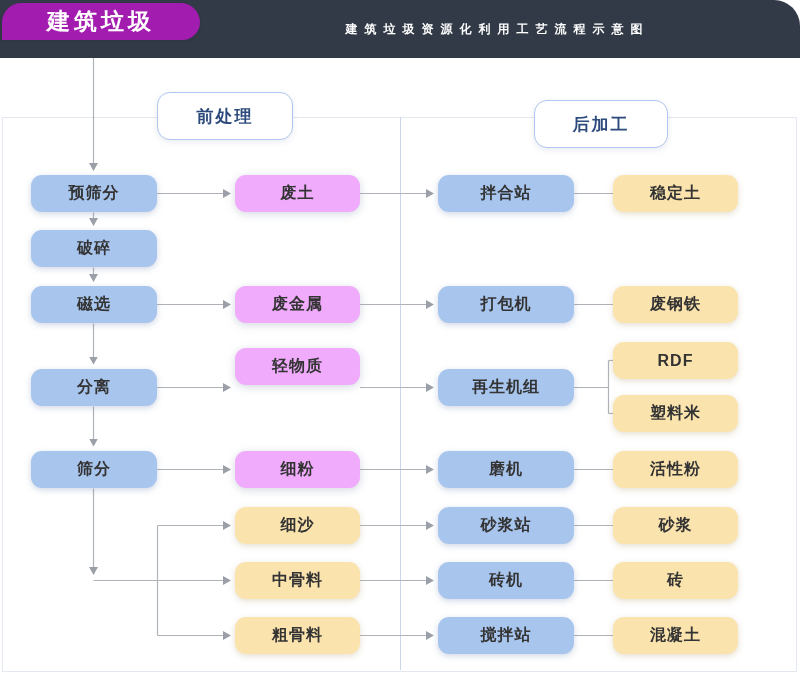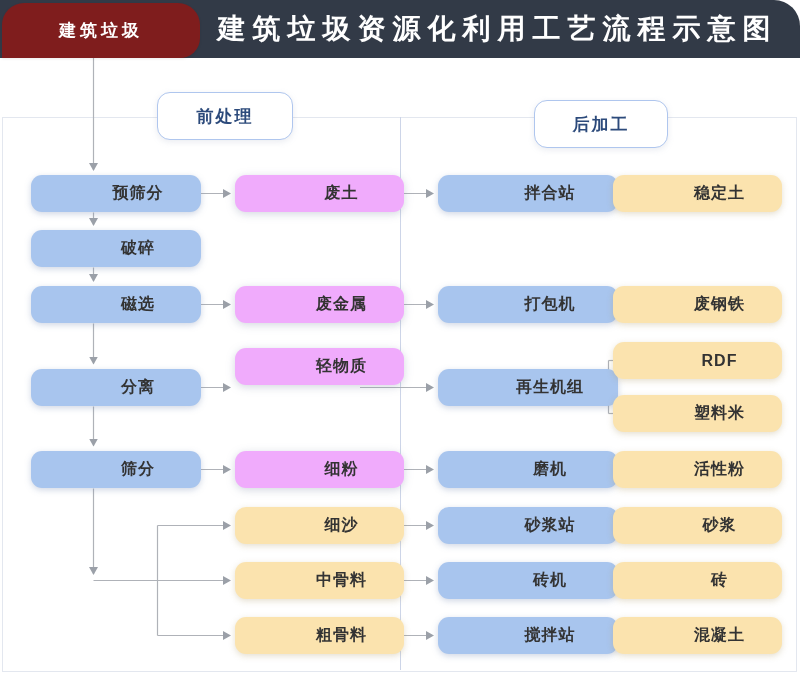--- a/index.html
+++ b/index.html
@@ -9,27 +9,27 @@
     font-family:"Liberation Sans","DejaVu Sans",sans-serif;
   }
   
   .header-bar{
     position:absolute;left:0;top:0;width:800px;height:58px;
     background:#323A47;border-radius:0 26px 0 0;
   }
   .header-title{
     position:absolute;left:205px;right:10px;top:0;height:58px;
     display:flex;align-items:center;justify-content:center;
-    color:#ffffff;font-size:28px;font-weight:bold;letter-spacing:7px;
+    color:#ffffff;font-size:12px;font-weight:bold;letter-spacing:7px;
   }
   .source-tab{
-    position:absolute;left:2px;top:3px;width:198px;height:55px;
-    background:#7f1d1d;border-radius:22px 22px 20px 0;
+    position:absolute;left:2px;top:3px;width:198px;height:37px;
+    background:#a21caf;border-radius:22px 22px 20px 0;
     display:flex;align-items:center;justify-content:center;
-    color:#ffffff;font-size:17px;font-weight:bold;letter-spacing:4px;
+    color:#ffffff;font-size:23px;font-weight:bold;letter-spacing:4px;
     box-shadow:0 1px 3px rgba(0,0,0,0.08);
   }
   
   .flow-area{
     position:absolute;left:2px;top:117px;width:793px;height:553px;
     border:1px solid #E3E7EF;background:#ffffff;
   }
   .divider{
     position:absolute;left:400px;top:117px;width:1px;height:553px;
     background:#CDD5E8;
@@ -44,21 +44,20 @@
     box-shadow:0 2px 6px rgba(140,149,175,0.18);z-index:4;
   }
   .pill-pre{left:133px;top:92px;width:134px;margin-left:24px;}
   .pill-post{left:534px;top:100px;width:132px;}
   
   .node{
     position:absolute;height:37px;border-radius:11px;
     display:flex;align-items:center;justify-content:center;
     font-size:16px;font-weight:600;color:#333333;letter-spacing:1px;
     z-index:3;
-    padding-left:44px;
   }
   .node.blue{background:#A8C5EE;box-shadow:0 2px 6px rgba(120,140,180,0.35);}
   .node.yellow{background:#FBE3AE;box-shadow:0 2px 6px rgba(170,150,100,0.30);}
   .node.white{background:#f0abfc;box-shadow:0 2px 8px rgba(130,140,165,0.35);}
   .c1{left:31px;width:126px;}
   .c2{left:235px;width:125px;}
   .c3{left:438px;width:136px;}
   .c4{left:613px;width:125px;}
 </style>
 </head>

